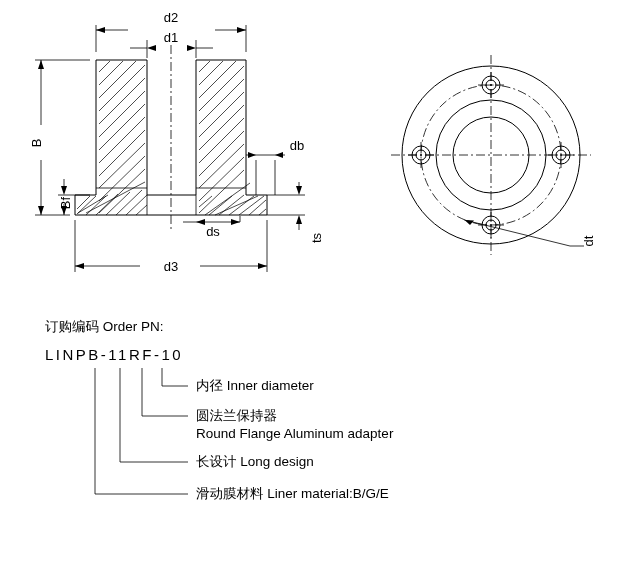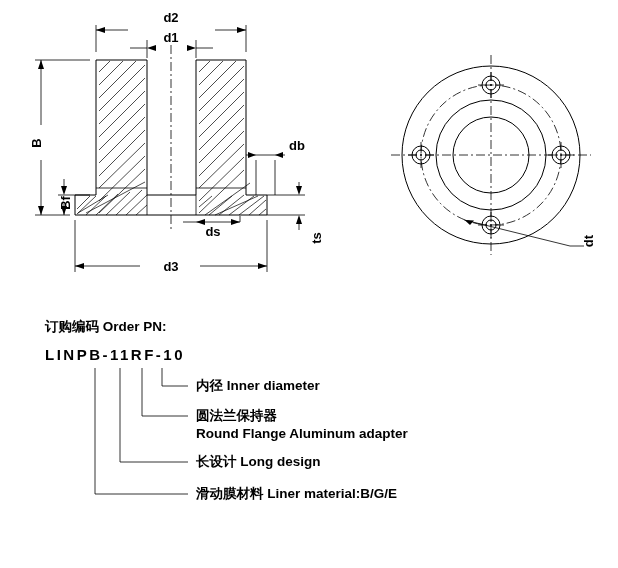--- a/index.html
+++ b/index.html
@@ -12,21 +12,20 @@
     height: 568px;
     font-family: "Liberation Sans", sans-serif;
     color: #000000;
     position: relative;
     overflow: hidden;
   }
   #root {
     position: relative;
     width: 618px;
     height: 568px;
-    font-weight: bold;
   }
   svg.drawing {
     position: absolute;
     left: 0;
     top: 0;
     width: 618px;
     height: 568px;
   }
   .lbl {
     font-family: "Liberation Sans", sans-serif;

